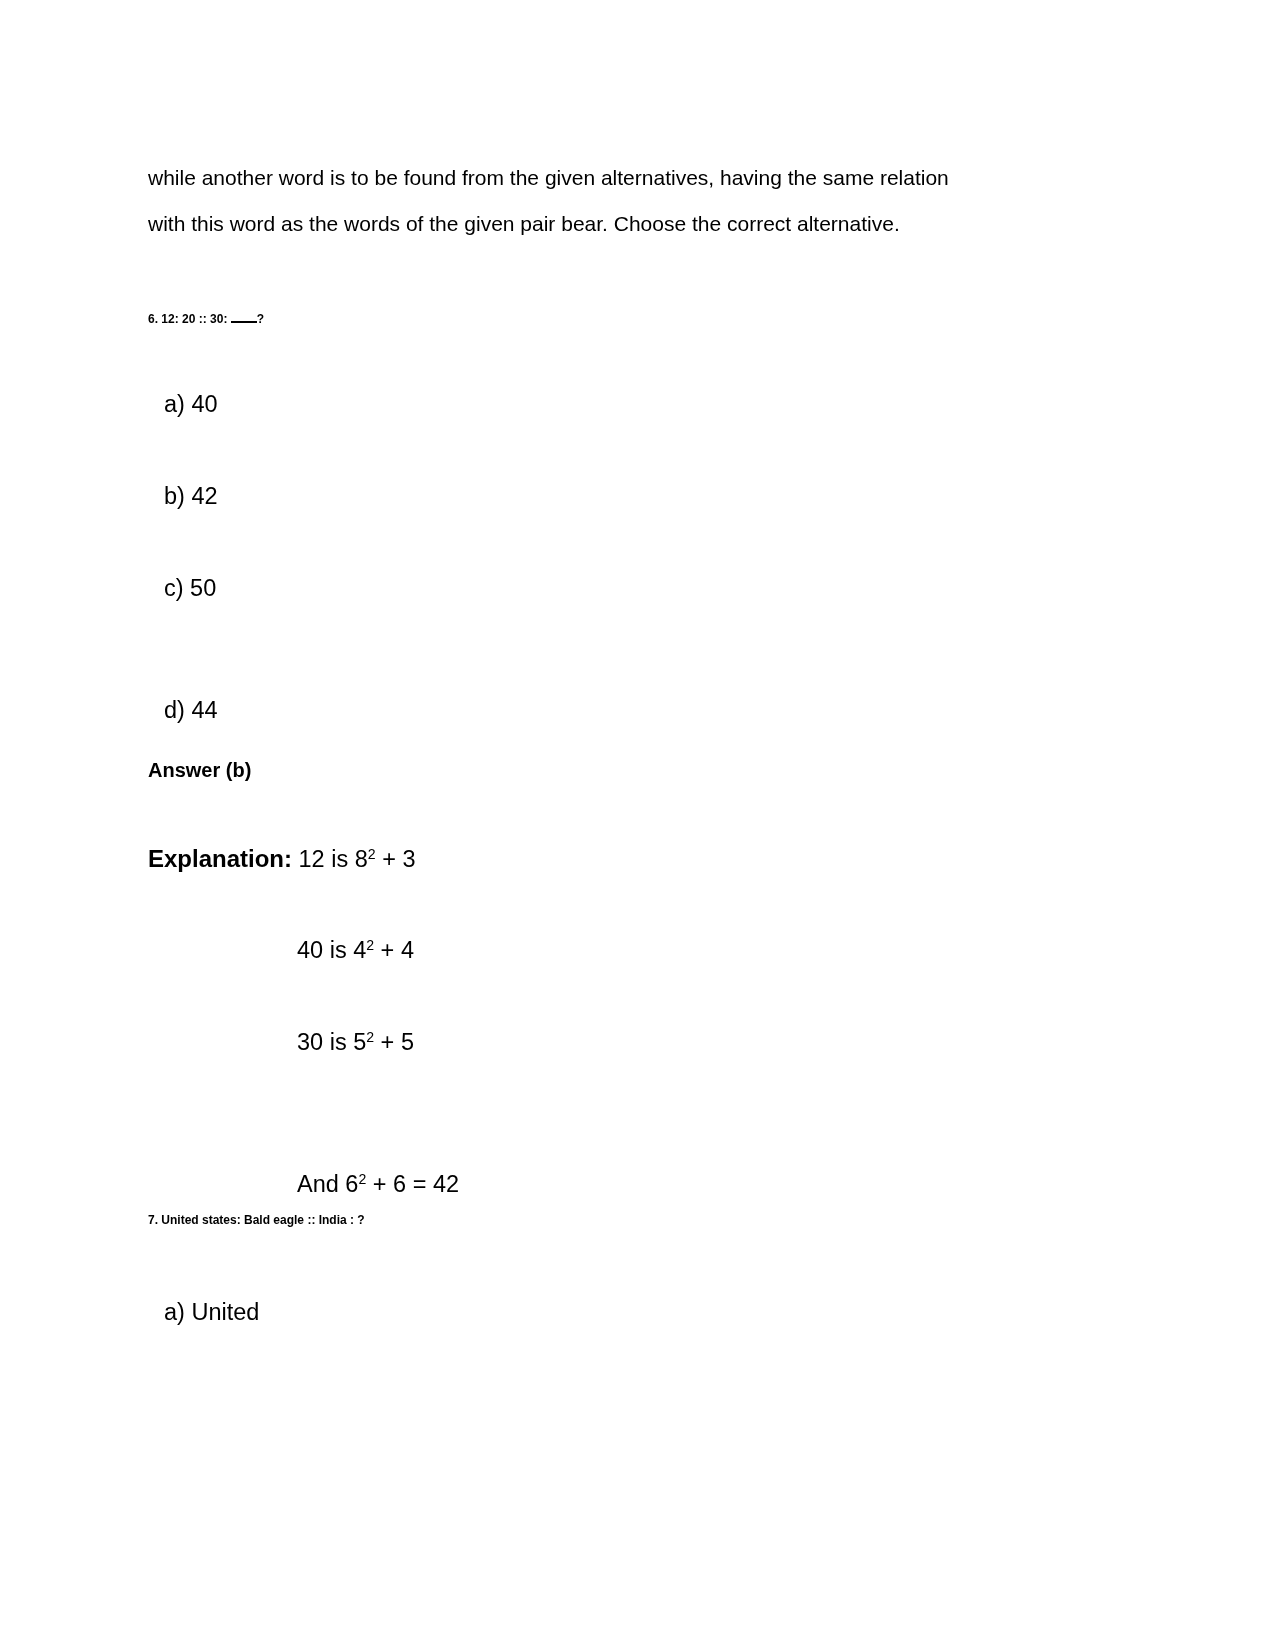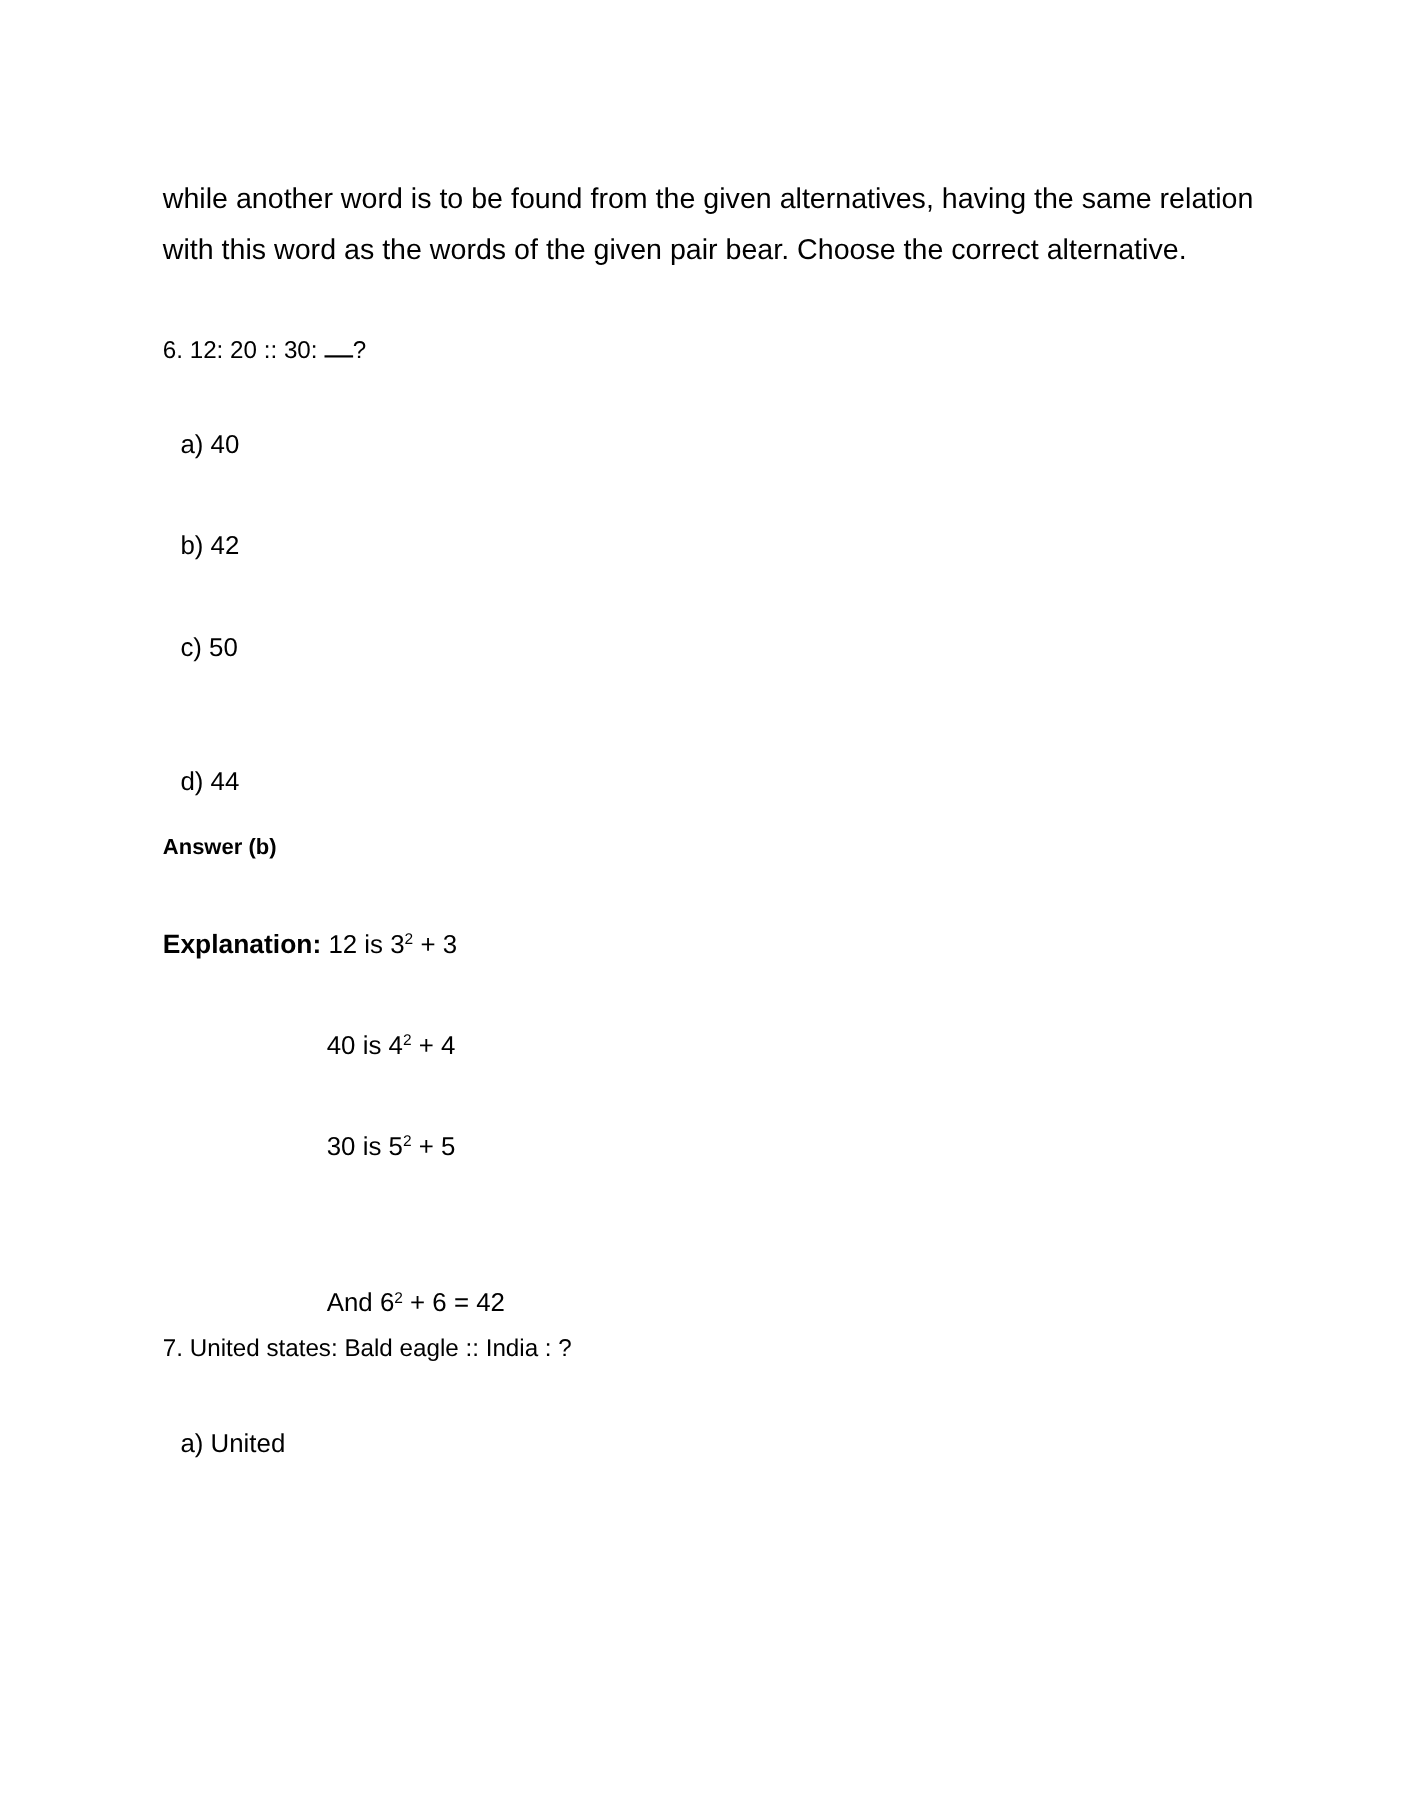--- a/index.html
+++ b/index.html
@@ -1,20 +1,20 @@
 <!DOCTYPE html>
 <html><head>
   <meta charset="utf-8">
   <style>
     html, body { margin: 0; padding: 0; background: #ffffff; }
     body { width: 1275px; height: 1651px; position: relative; overflow: hidden;
            font-family: "Liberation Sans", sans-serif; color: #000; }
     .line { position: absolute; left: 148px; white-space: nowrap; }
-    .intro { font-size: 26px; line-height: 1; }
-    .q { font-size: 22px; font-weight: normal; }
+    .intro { font-size: 21px; line-height: 1; }
+    .q { font-size: 12px; font-weight: bold; }
     .opt { font-size: 23.5px; margin-left: 16px; }
     .ans { font-size: 20px; font-weight: bold; }
     .exp { font-size: 23.5px; }
     .exp b { font-size: 24px; }
     .indent { left: 297px; }
     sup { font-size: 60%; vertical-align: 0.55em; line-height: 0; }
     .blank { display: inline-block; width: 26px; border-bottom: 2px solid #000; height: 16px; vertical-align: baseline; }
   </style>
 </head>
 <body>
@@ -24,21 +24,21 @@
 
 <div class="line q" style="top:305px"><span>6. 12: 20 :: 30: </span><span class="blank"></span><span>?</span></div>
 
 <div class="line opt" style="top:391px">a) 40</div>
 <div class="line opt" style="top:483px">b) 42</div>
 <div class="line opt" style="top:575px">c) 50</div>
 <div class="line opt" style="top:697px">d) 44</div>
 
 <div class="line ans" style="top:759px">Answer (b)</div>
 
-<div class="line exp" style="top:845px"><b>Explanation:</b><span> 12 is 3</span><sup>2</sup><span> + 3</span></div>
+<div class="line exp" style="top:845px"><b>Explanation:</b><span> 12 is 8</span><sup>2</sup><span> + 3</span></div>
 
 <div class="line exp indent" style="top:937px"><span>40 is 4</span><sup>2</sup><span> + 4</span></div>
 
 <div class="line exp indent" style="top:1029px"><span>30 is 5</span><sup>2</sup><span> + 5</span></div>
 
 <div class="line exp indent" style="top:1171px"><span>And 6</span><sup>2</sup><span> + 6 = 42</span></div>
 
 <div class="line q" style="top:1213px">7. United states: Bald eagle :: India  : ?</div>
 
 <div class="line opt" style="top:1299px">a) United</div>

